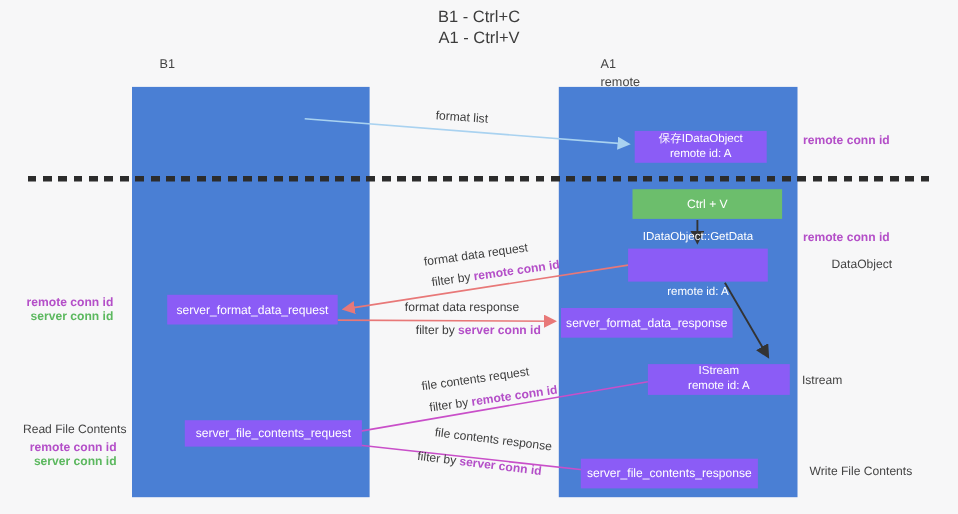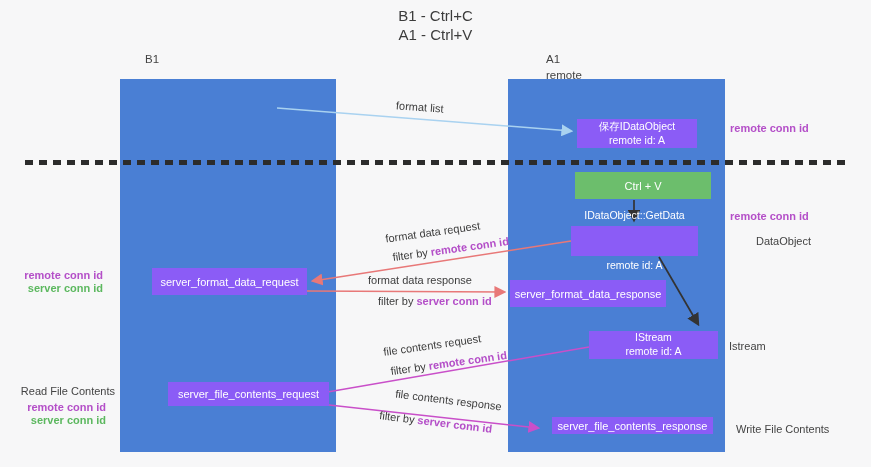--- a/index.html
+++ b/index.html
@@ -112,21 +112,21 @@
 
   <div class="node orange two-line" style="left:589px;top:331px;width:129px;height:28px;">
     <div>IStream</div>
     <div>remote id: A</div>
   </div>
 
   <div class="node orange one-line" style="left:149px;top:382px;width:161px;height:24px;margin-left:19px;">
     <span>server_file_contents_request</span>
   </div>
 
-  <div class="node orange one-line" style="left:552px;top:417px;width:161px;height:17px;">
+  <div class="node orange one-line" style="left:528px;top:417px;width:161px;height:27px;">
     <span>server_file_contents_response</span>
   </div>
 
   <div class="slabel purple" style="left:730px;top:122px;">remote conn id</div>
   <div class="slabel purple" style="left:730px;top:210px;">remote conn id</div>
   <div class="slabel" style="left:756px;top:235px;">DataObject</div>
   <div class="slabel" style="left:729px;top:340px;">Istream</div>
   <div class="slabel" style="left:736px;top:423px;">Write File Contents</div>
 
   <div class="left-group" style="left:8px;top:269px;width:95px;">

